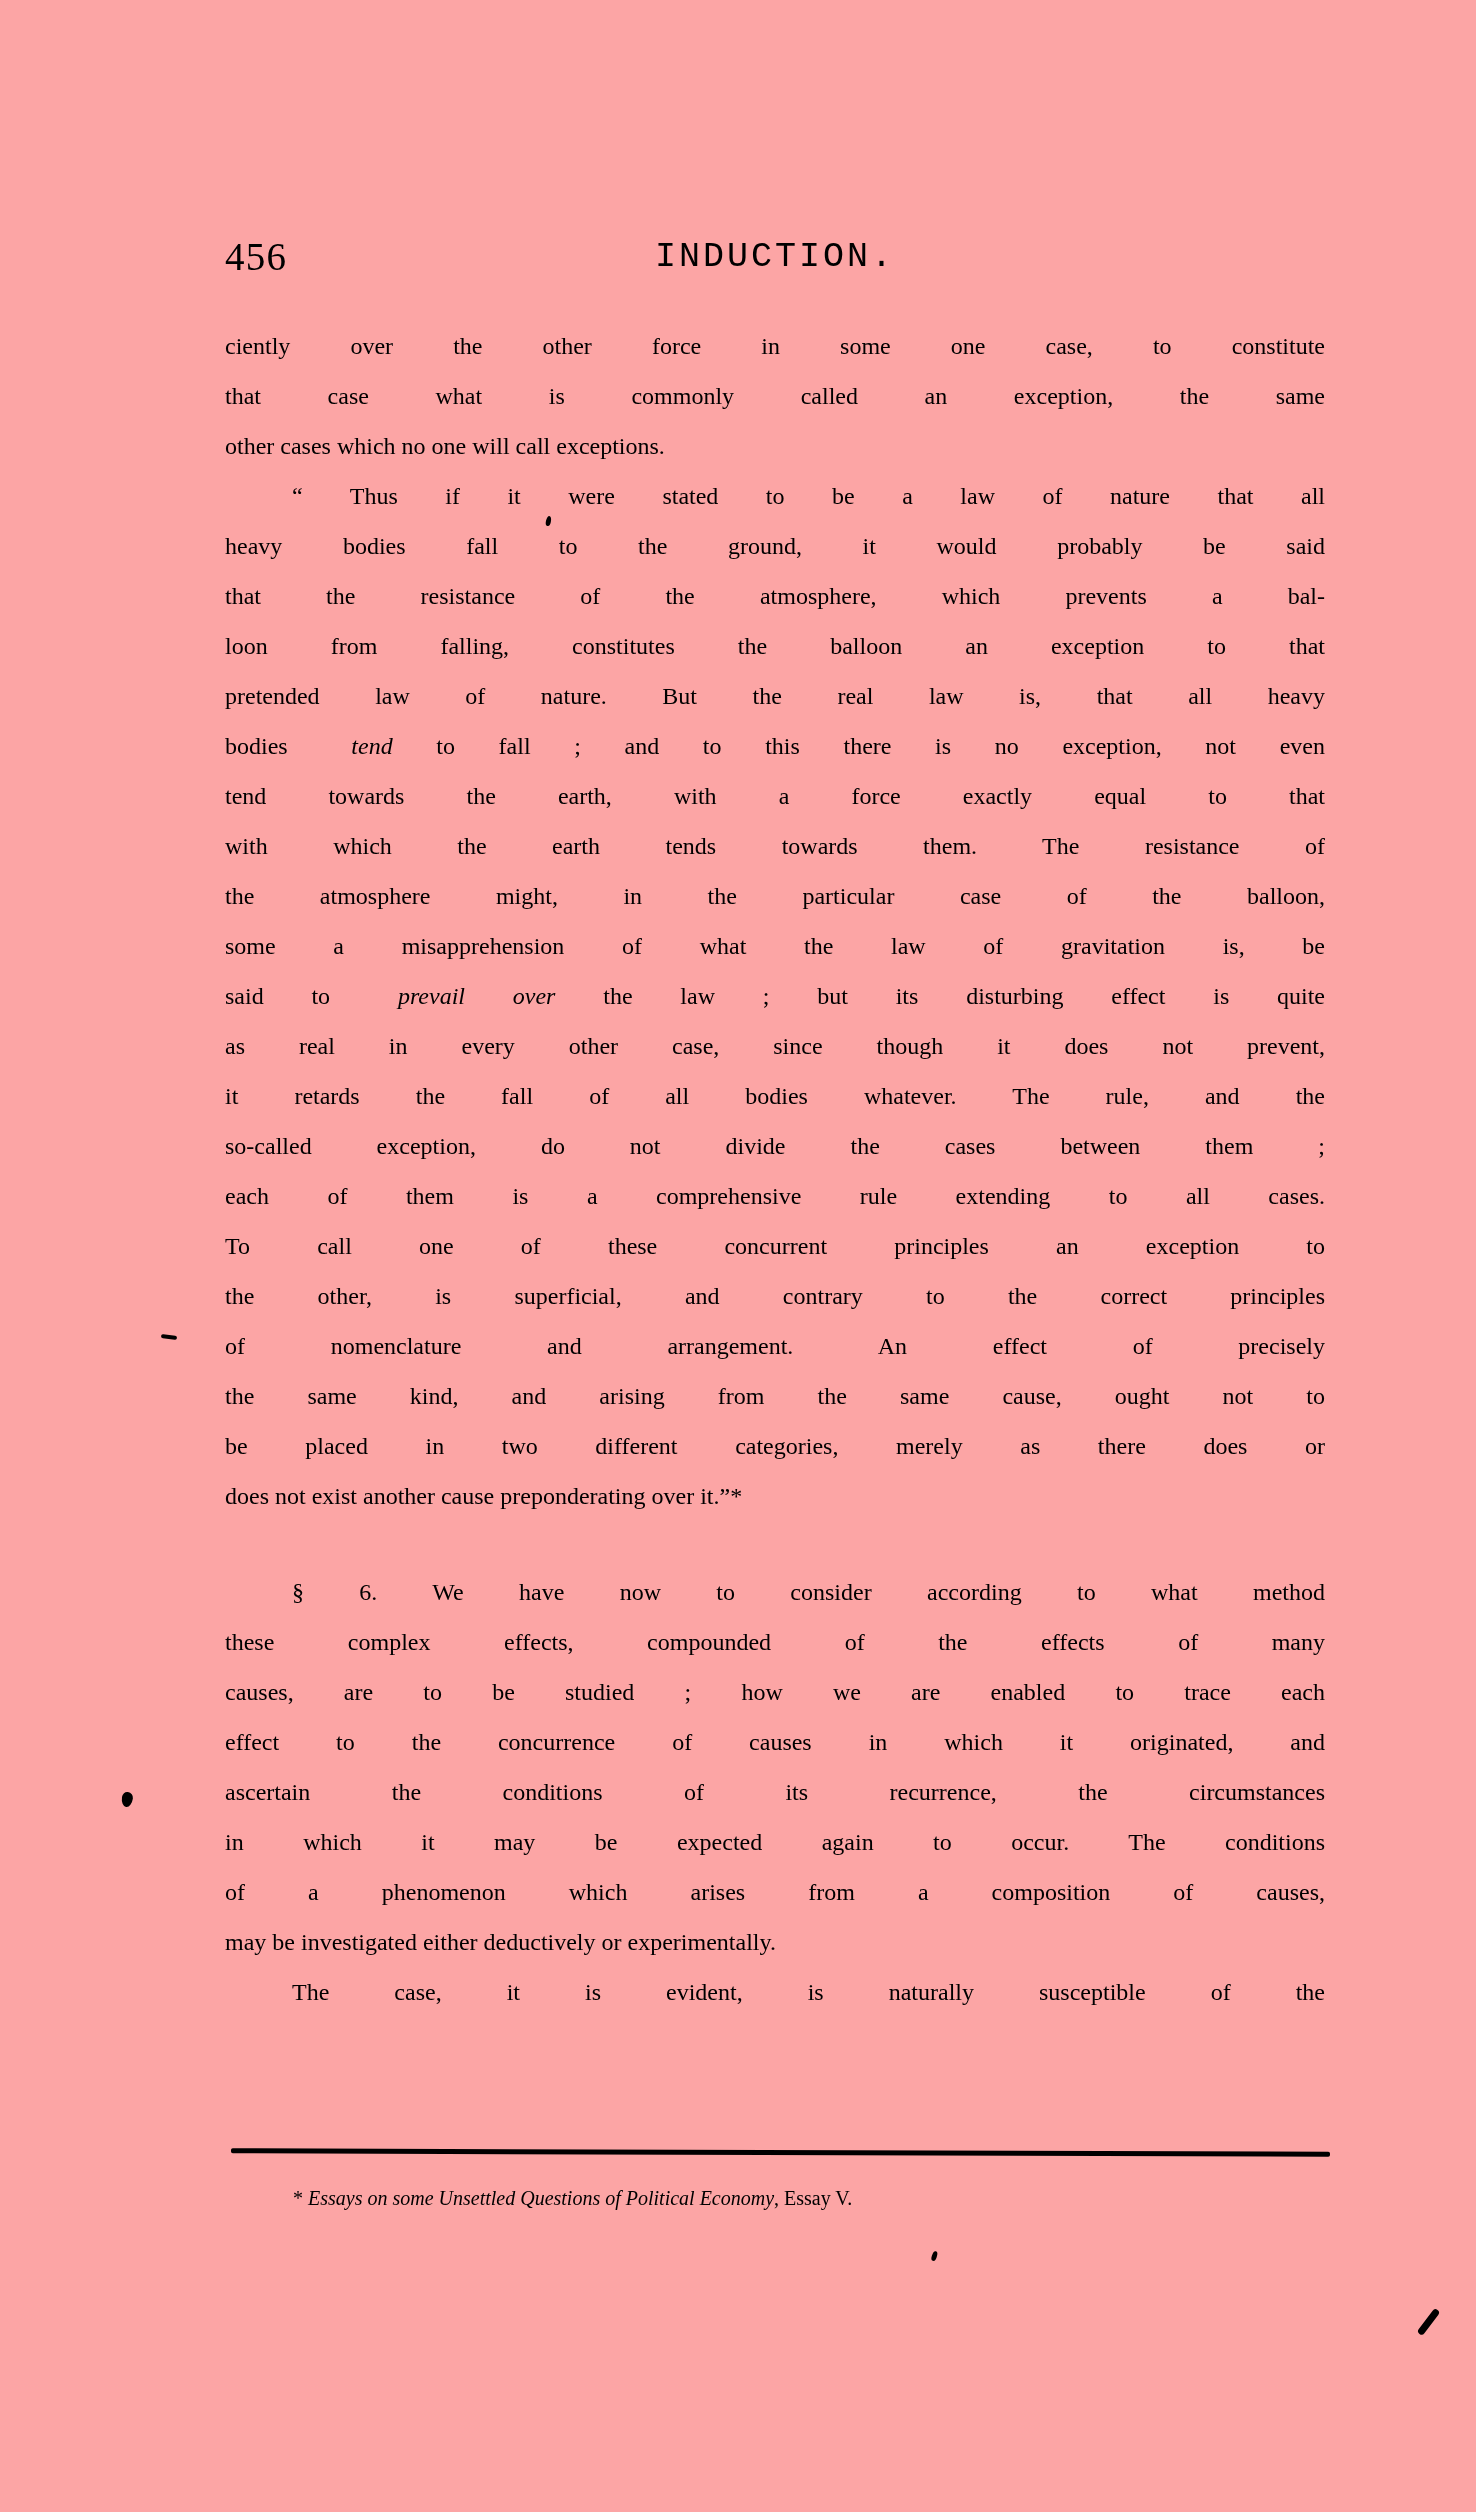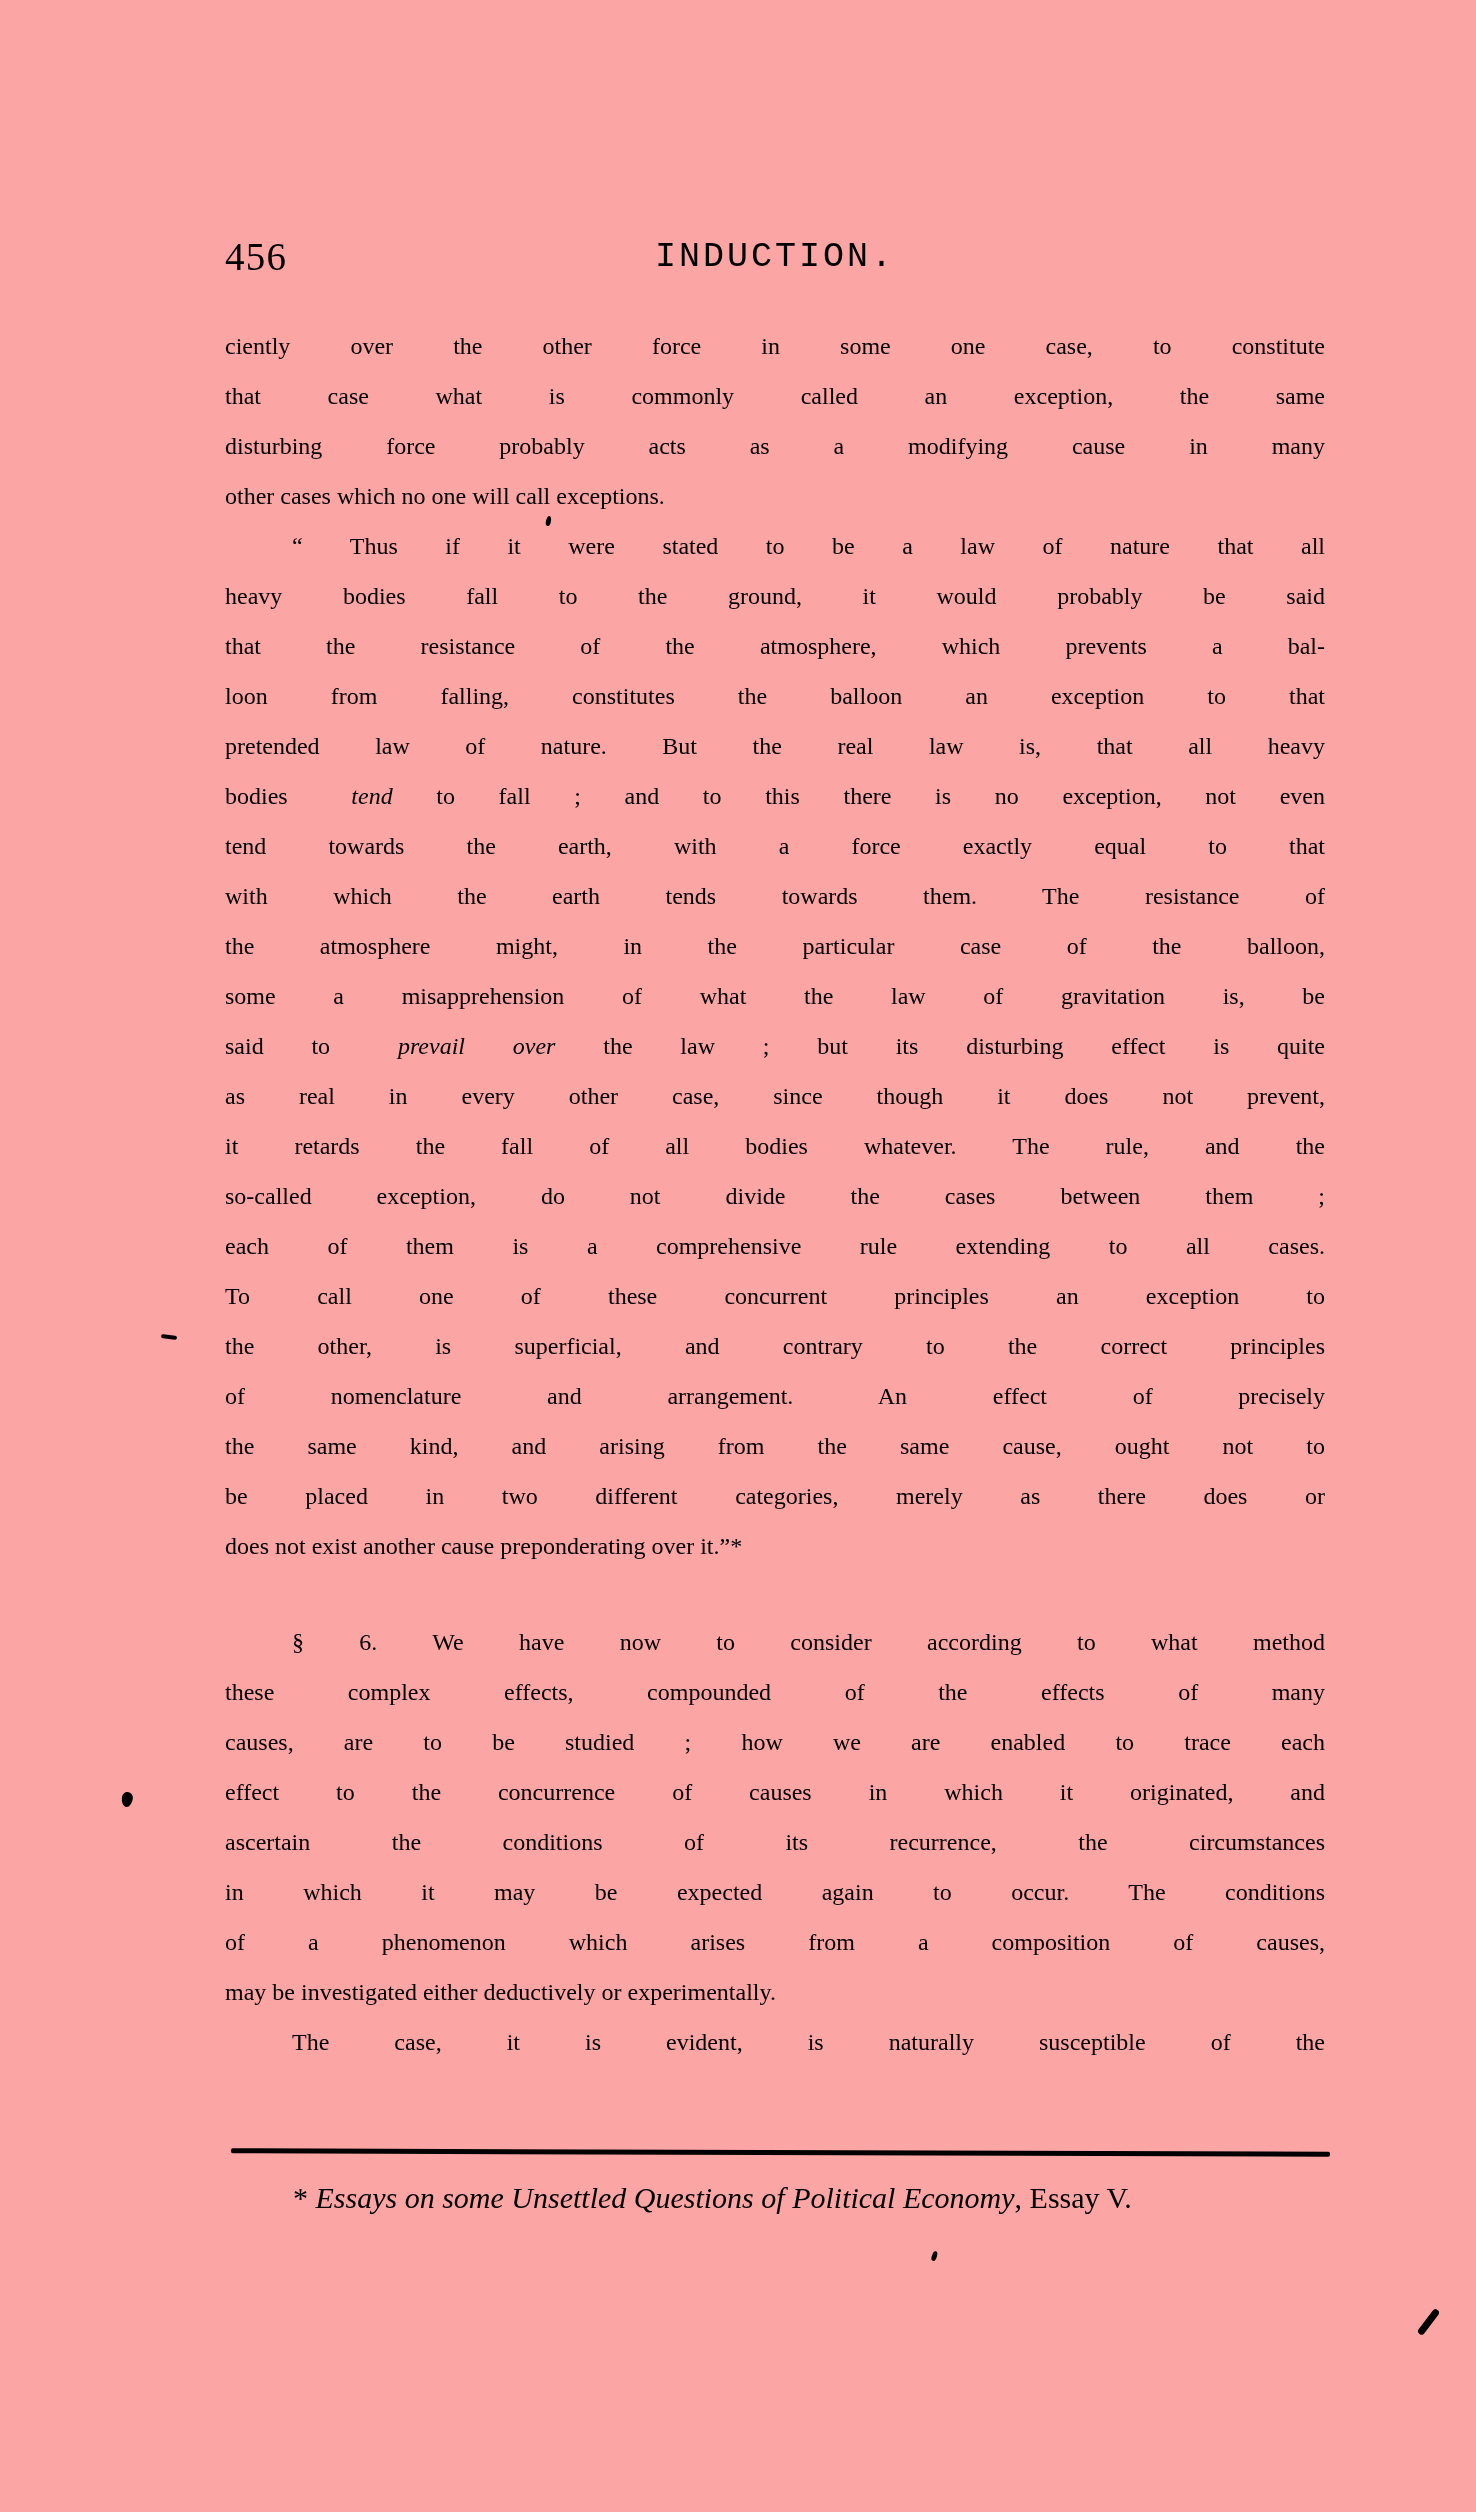--- a/index.html
+++ b/index.html
@@ -63,21 +63,21 @@
     height: 5.4px;
     background: #000;
     transform: rotate(0.18deg);
     border-radius: 1.8px;
   }
   .footnote {
     position: absolute;
     left: 293px;
     top: 2179px;
     width: 1036px;
-    font-size: 30px;
+    font-size: 20px;
     line-height: 38px;
   }
   .footnote .fn-marker { font-style: normal; }
   .footnote em { font-style: italic; }
   .footnote .fn-rest { font-style: normal; }
   
   .speck { position: absolute; background: #000; }
   .speck-apostrophe {
     left: 546px; top: 516px; width: 4.8px; height: 10px;
     border-radius: 50% 50% 50% 50% / 55% 55% 45% 45%;
@@ -111,21 +111,20 @@
 
   <header class="pagehead">
     <span class="pagenum">456</span>
     <span class="runhead">INDUCTION.</span>
   </header>
 
   <main class="textblock" id="textblock">
 
   <div class="line"><span>ciently over the other force in some one case, to constitute</span></div>
       <div class="line"><span>that case what is commonly called an exception, the same</span></div>
-      <div class="line"><span>disturbing force probably acts as a modifying cause in many</span></div>
       <div class="line parend"><span>other cases which no one will call exceptions.</span></div>
       <div class="line indent"><span>“ Thus if it were stated to be a law of nature that all</span></div>
       <div class="line"><span>heavy bodies fall to the ground, it would probably be said</span></div>
       <div class="line"><span>that the resistance of the atmosphere, which prevents a bal-</span></div>
       <div class="line"><span>loon from falling, constitutes the balloon an exception to that</span></div>
       <div class="line"><span>pretended law of nature.  But the real law is, that all heavy</span></div>
       <div class="line"><span>bodies </span><em>tend</em><span> to fall ; and to this there is no exception, not even</span></div>
       <div class="line"><span>tend towards the earth, with a force exactly equal to that</span></div>
       <div class="line"><span>with which the earth tends towards them.  The resistance of</span></div>
       <div class="line"><span>the atmosphere might, in the particular case of the balloon,</span></div>

